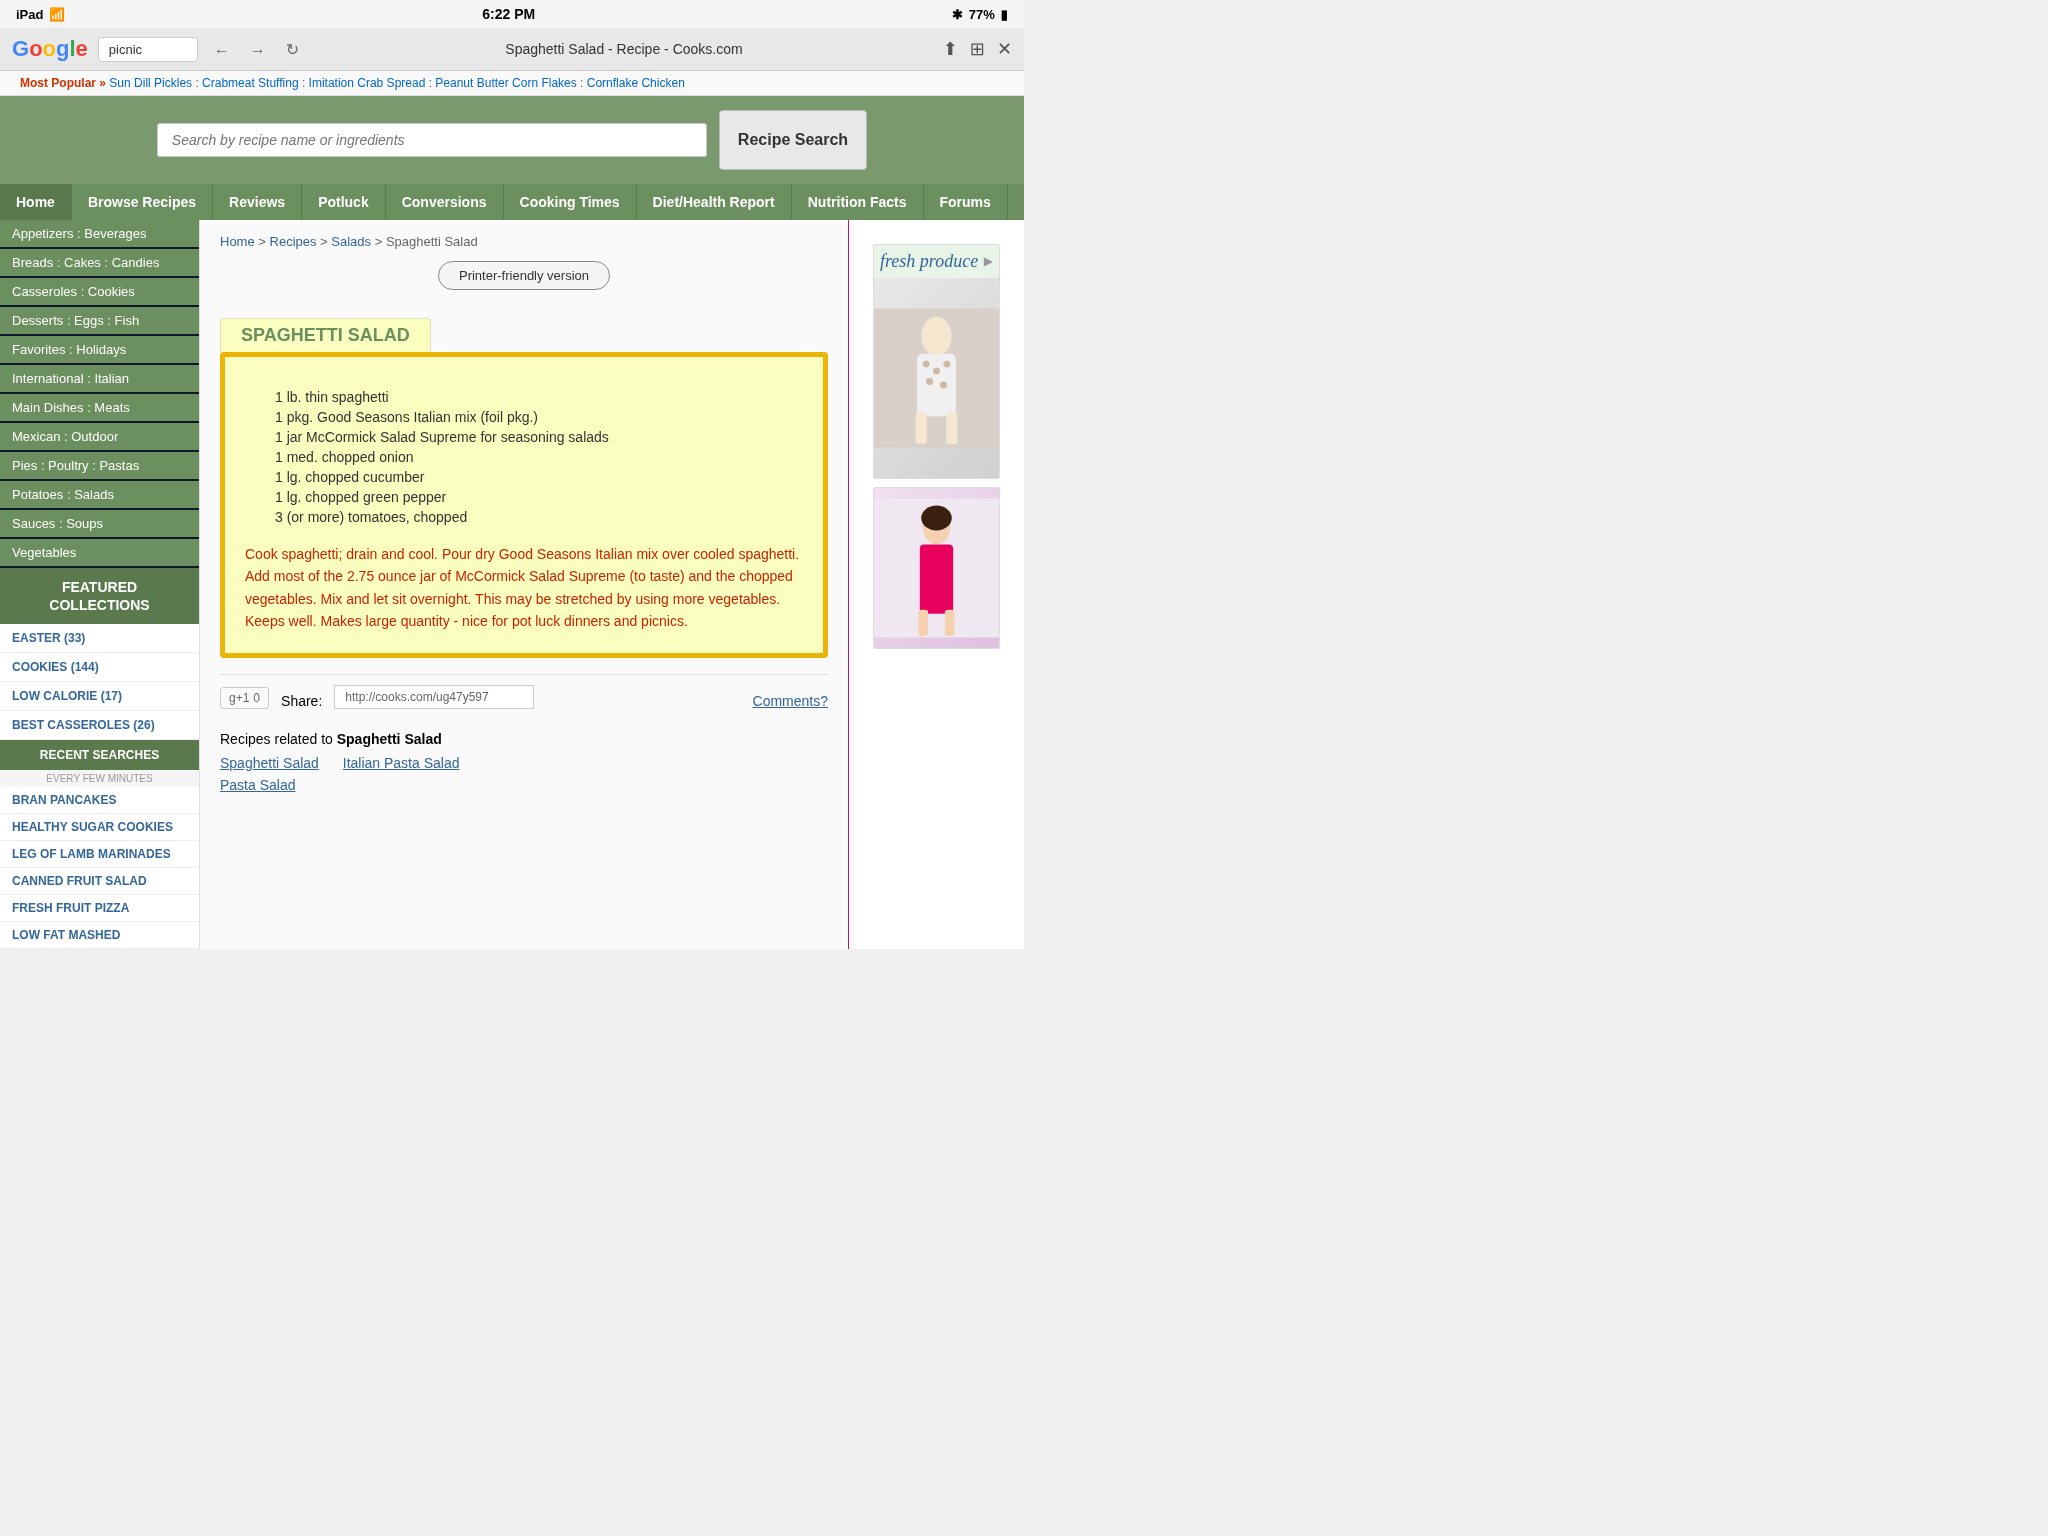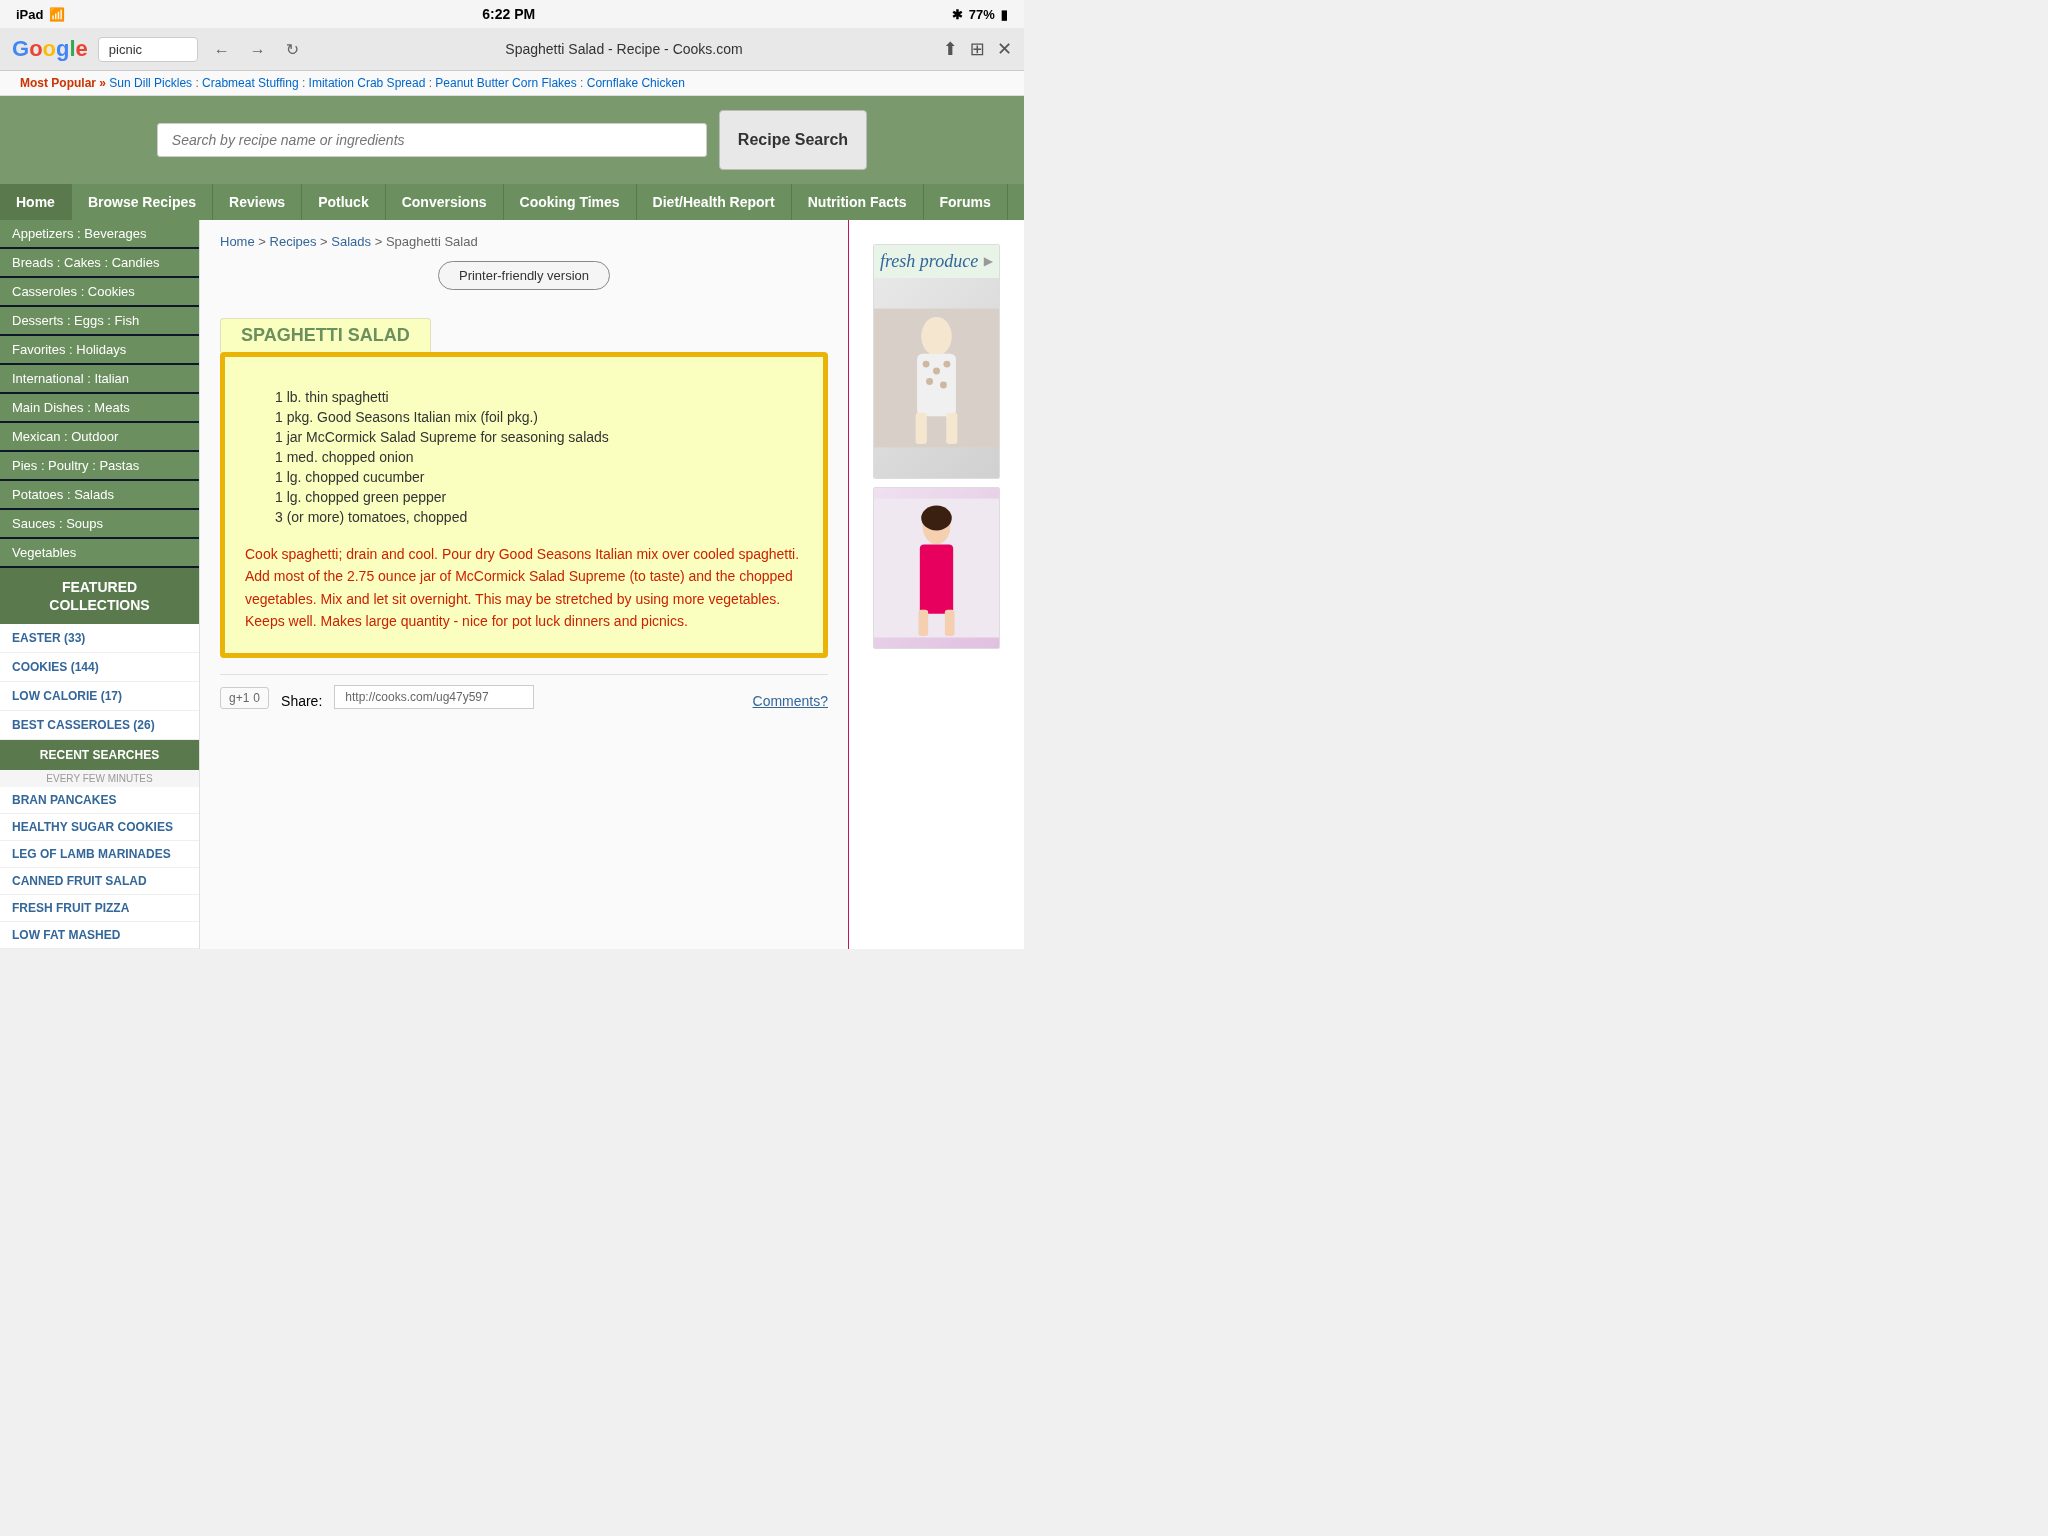--- a/index.html
+++ b/index.html
@@ -465,20 +465,32 @@
     <div class="share-bar">
       <div class="g-plus-btn">
         <span>g+1</span>
         <span>0</span>
       </div>
       <span>Share:</span>
       <input class="share-url-input" type="text" value="http://cooks.com/ug47y597" style="">
       <a class="comments-link" href="#">Comments?</a>
     </div>
 
+    <div class="related-recipes">
+      <p>
+        Recipes related to <strong>Spaghetti Salad</strong>
+      </p>
+      <div>
+        <a href="#">Spaghetti Salad</a>
+        <a href="#">Italian Pasta Salad</a>
+      </div>
+      <div style="margin-top:6px;">
+        <a href="#">Pasta Salad</a>
+      </div>
+    </div>
   </div>
 
   <div class="right-sidebar">
     <div class="ad-block">
       <div class="ad-header">
         <span style="font-style:italic; color:#336699;">fresh produce</span>
         <span style="color:#999; font-size:12px;">▶</span>
       </div>
       <div class="ad-img-placeholder">
         <svg width="180" height="200" viewBox="0 0 180 200">

